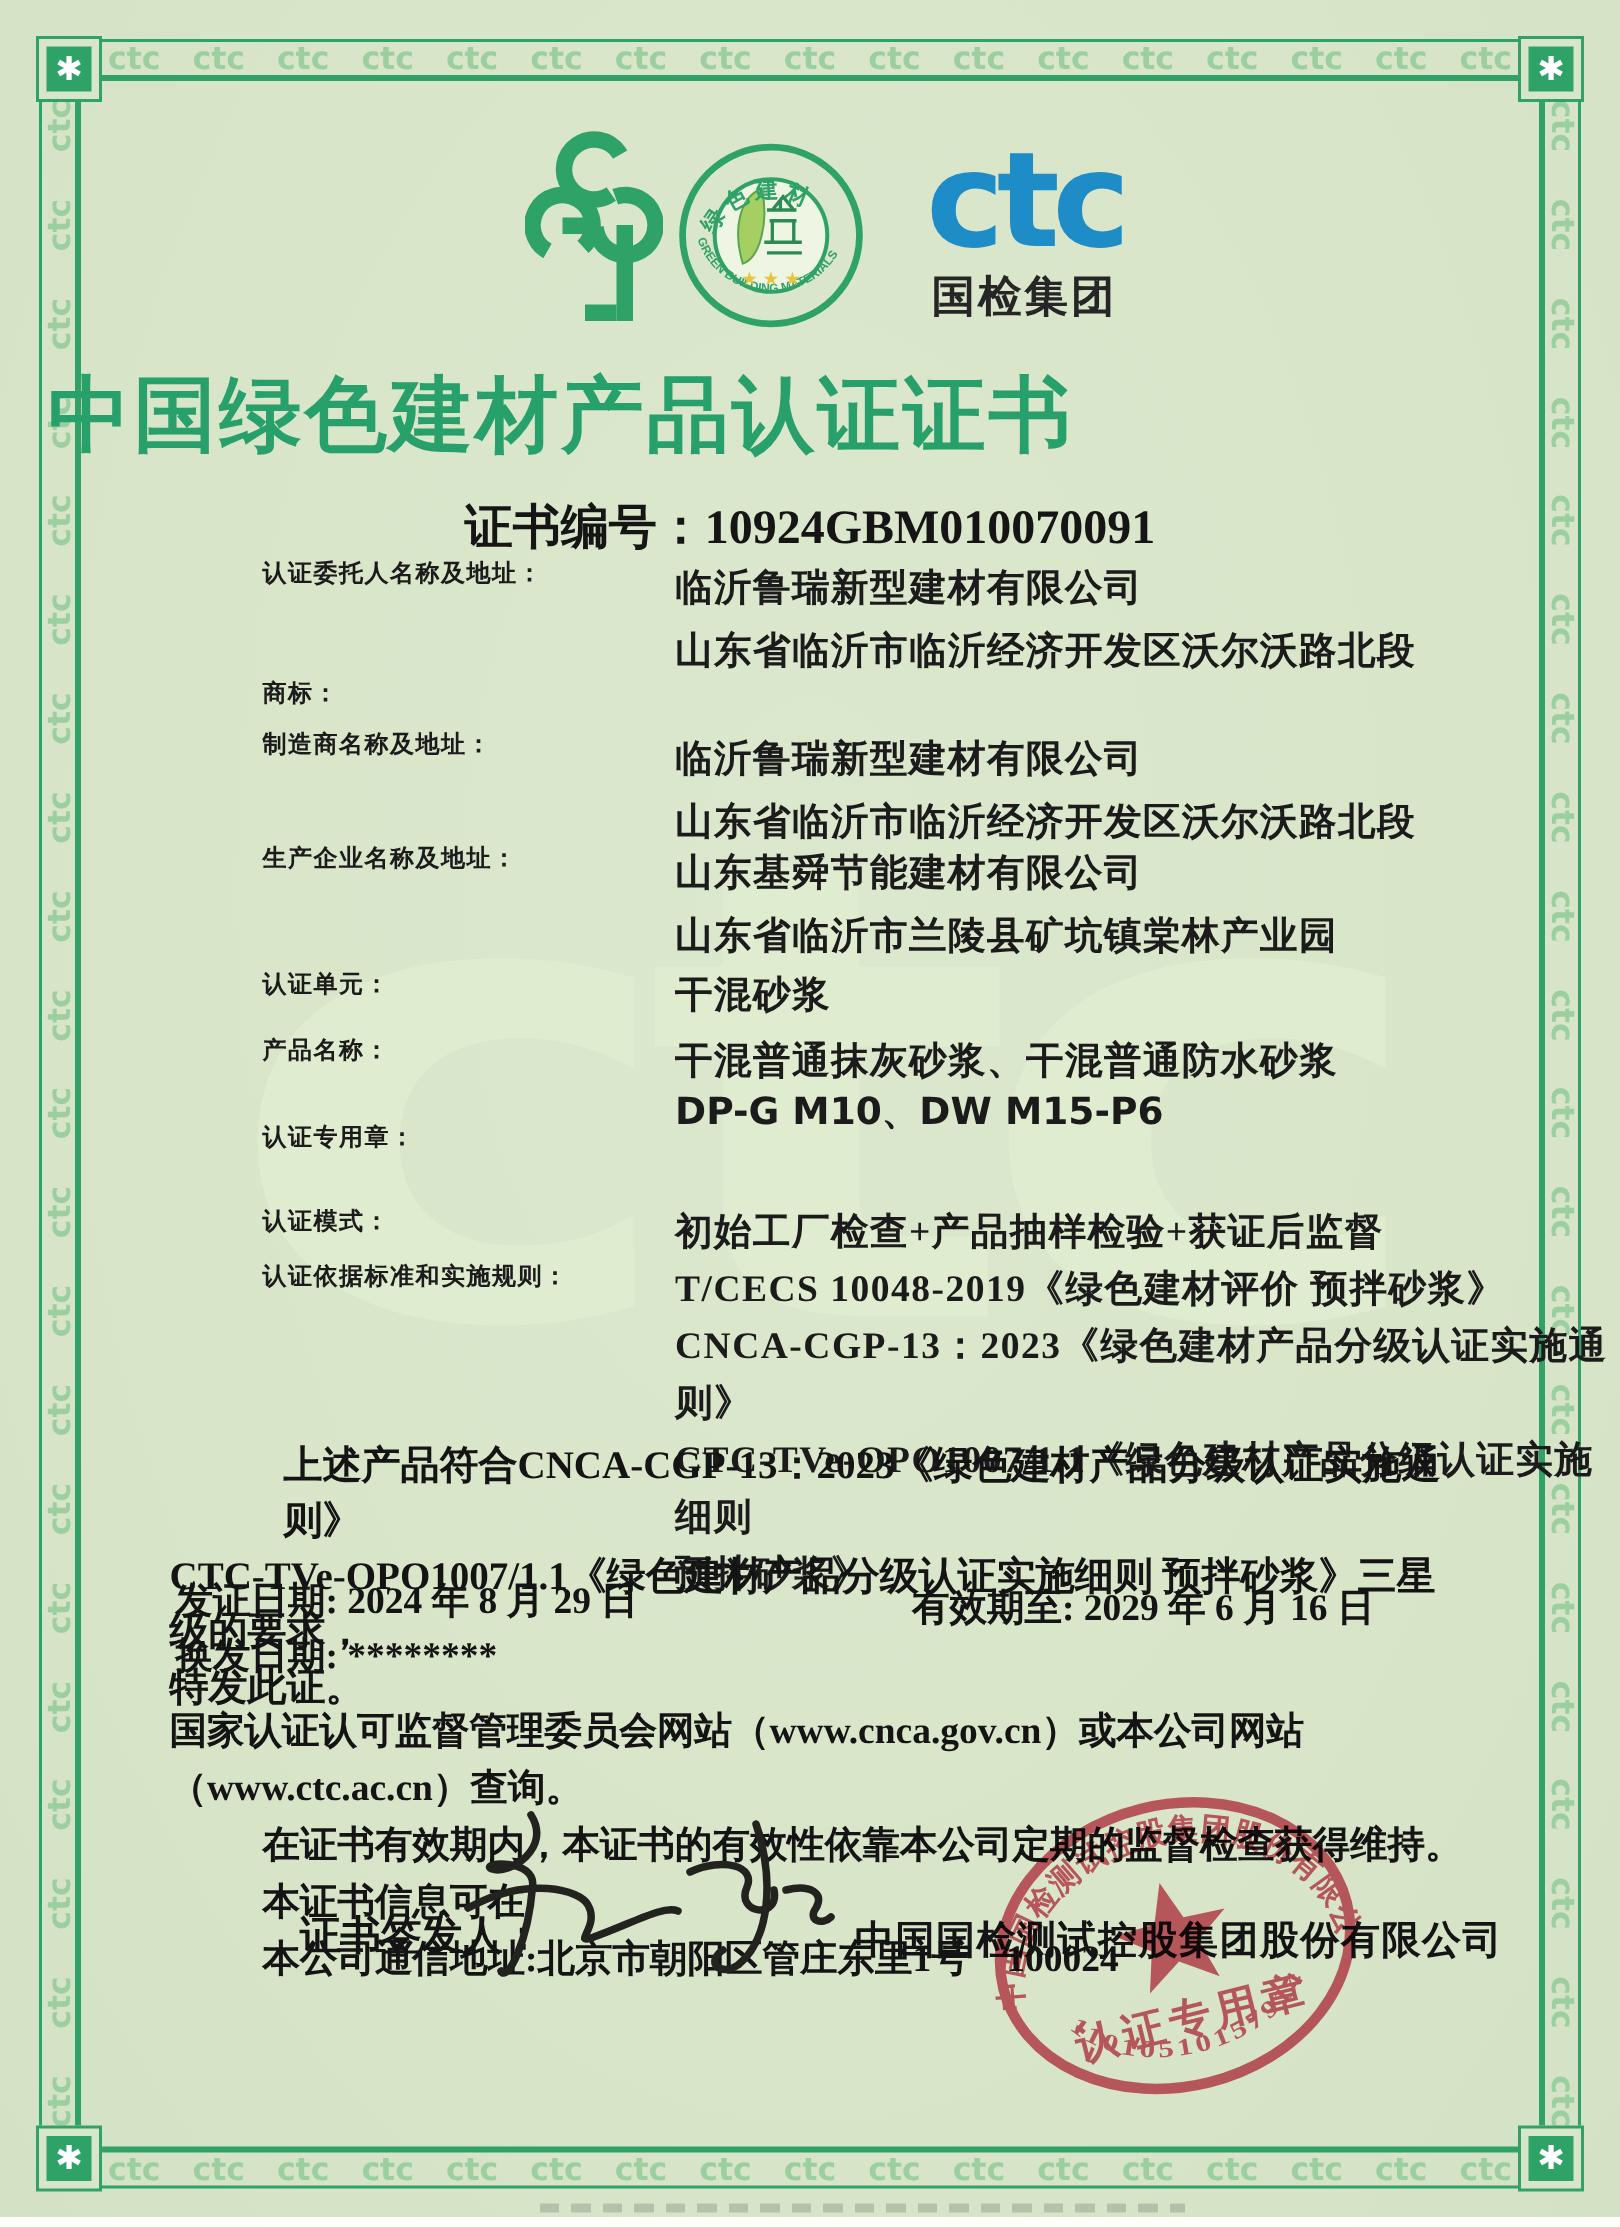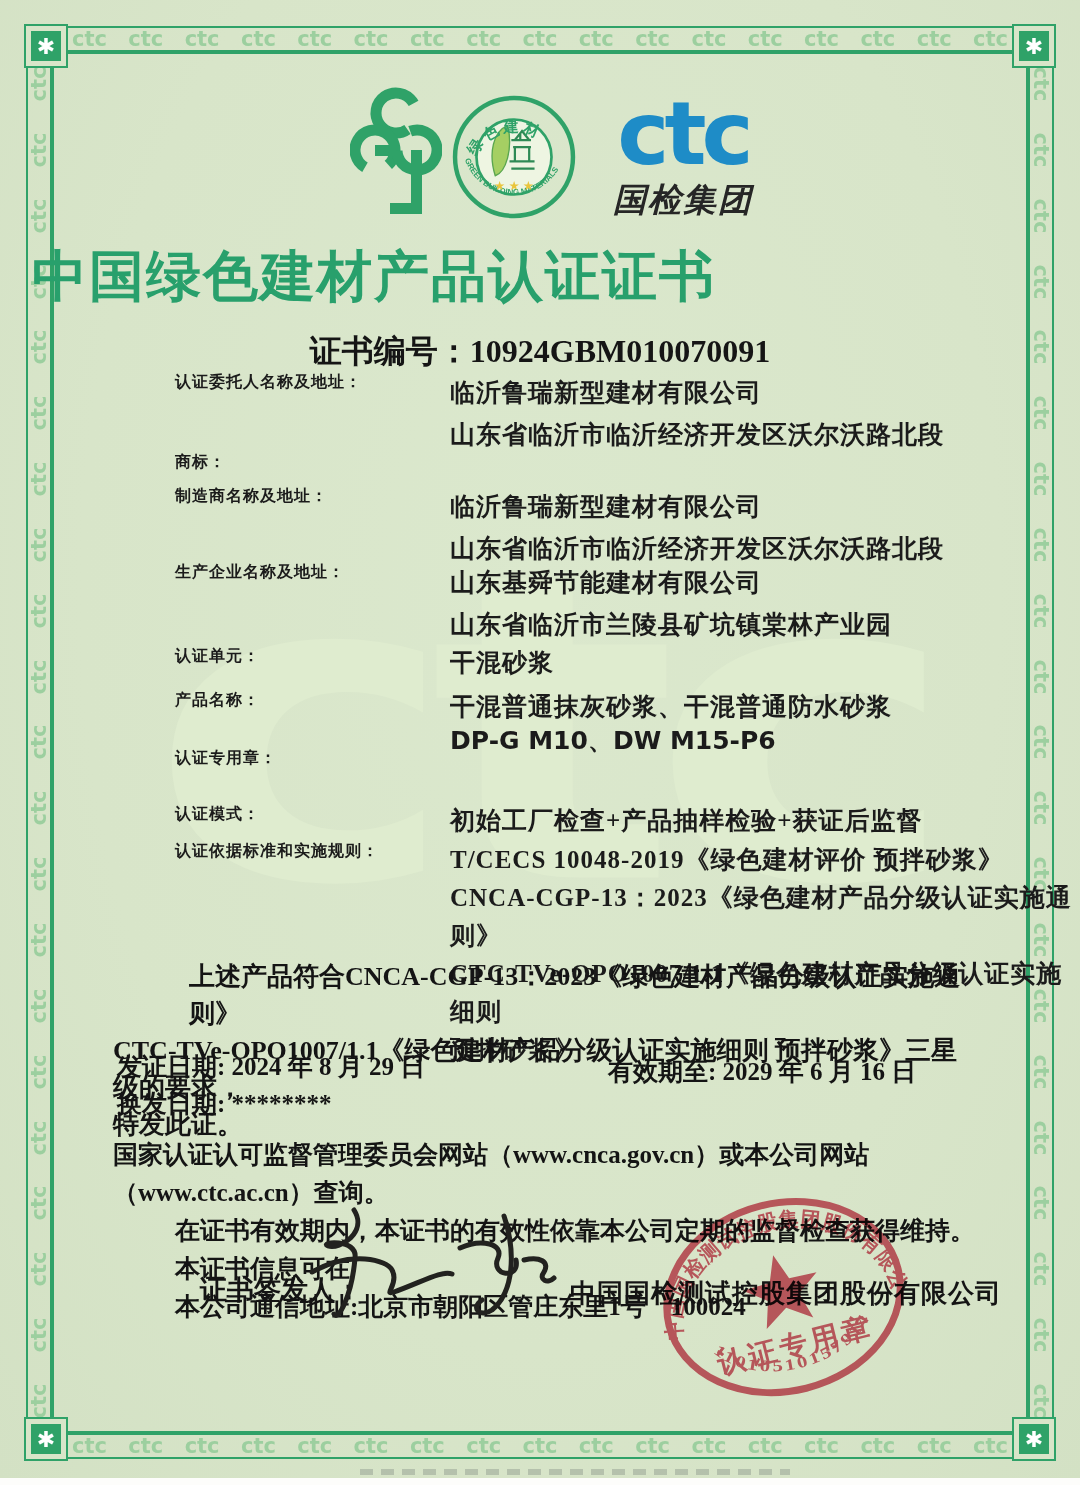--- a/index.html
+++ b/index.html
@@ -25,21 +25,21 @@
   
   .watermark{position:absolute;left:60px;top:470px;width:960px;text-align:center;z-index:0;
              font-family:"DejaVu Sans",sans-serif;font-weight:bold;font-size:520px;line-height:1;
              letter-spacing:-28px;color:#dfeccf;transform:scaleY(0.82);user-select:none;}
   
   .gp-logo{position:absolute;left:350px;top:86px;z-index:2;}
   .badge{position:absolute;left:447px;top:90px;z-index:2;}
   .ctc-block{position:absolute;left:593px;top:92px;width:180px;text-align:center;z-index:2;}
   .ctc-word{font-family:"DejaVu Sans",sans-serif;font-weight:bold;font-size:88px;line-height:0.95;
             color:#1e8cc7;letter-spacing:-5px;}
-  .ctc-name{font-family:"DejaVu Sans",sans-serif;font-weight:bold;font-size:33px;color:#262626;letter-spacing:2px;margin-top:2px;font-style:italic;}
+  .ctc-name{font-family:"DejaVu Sans",sans-serif;font-weight:bold;font-size:29px;color:#262626;letter-spacing:2px;margin-top:2px;}
   
   .title{position:absolute;left:0;right:0;top:240px;text-align:left;color:#28a06c;
          font-size:55px;font-weight:bold;letter-spacing:2px;z-index:2;padding-left:32px;}
   .cert-no{position:absolute;left:0;right:0;top:330px;text-align:center;color:#151515;
          font-size:32px;font-weight:bold;z-index:2;}
   
   .lbl{position:absolute;left:175px;font-size:16px;font-weight:bold;color:#1b1b1b;z-index:2;letter-spacing:1px;}
   .val{position:absolute;left:450px;font-size:25px;font-weight:bold;color:#1b1b1b;z-index:2;letter-spacing:1px;}
   .val .line{line-height:42px;}
   .val.std .line{line-height:38px;}

